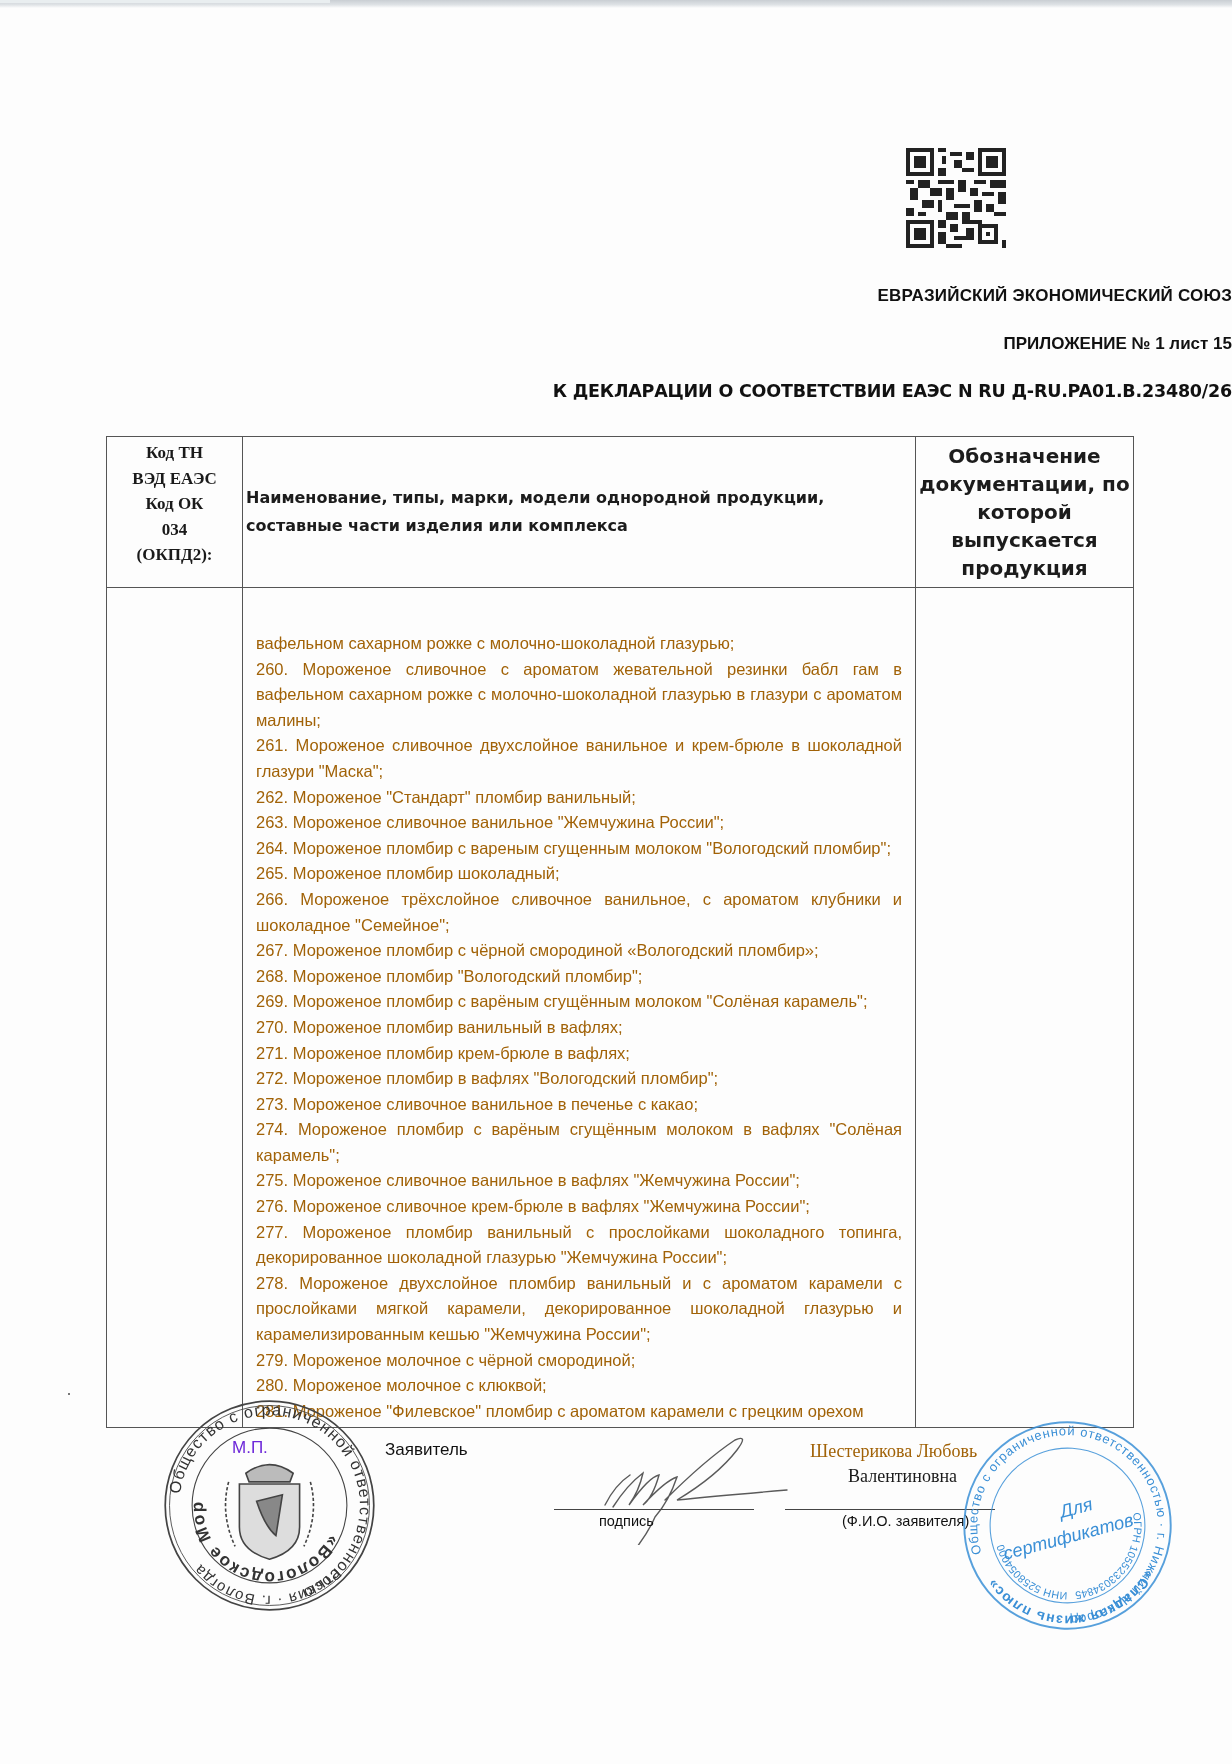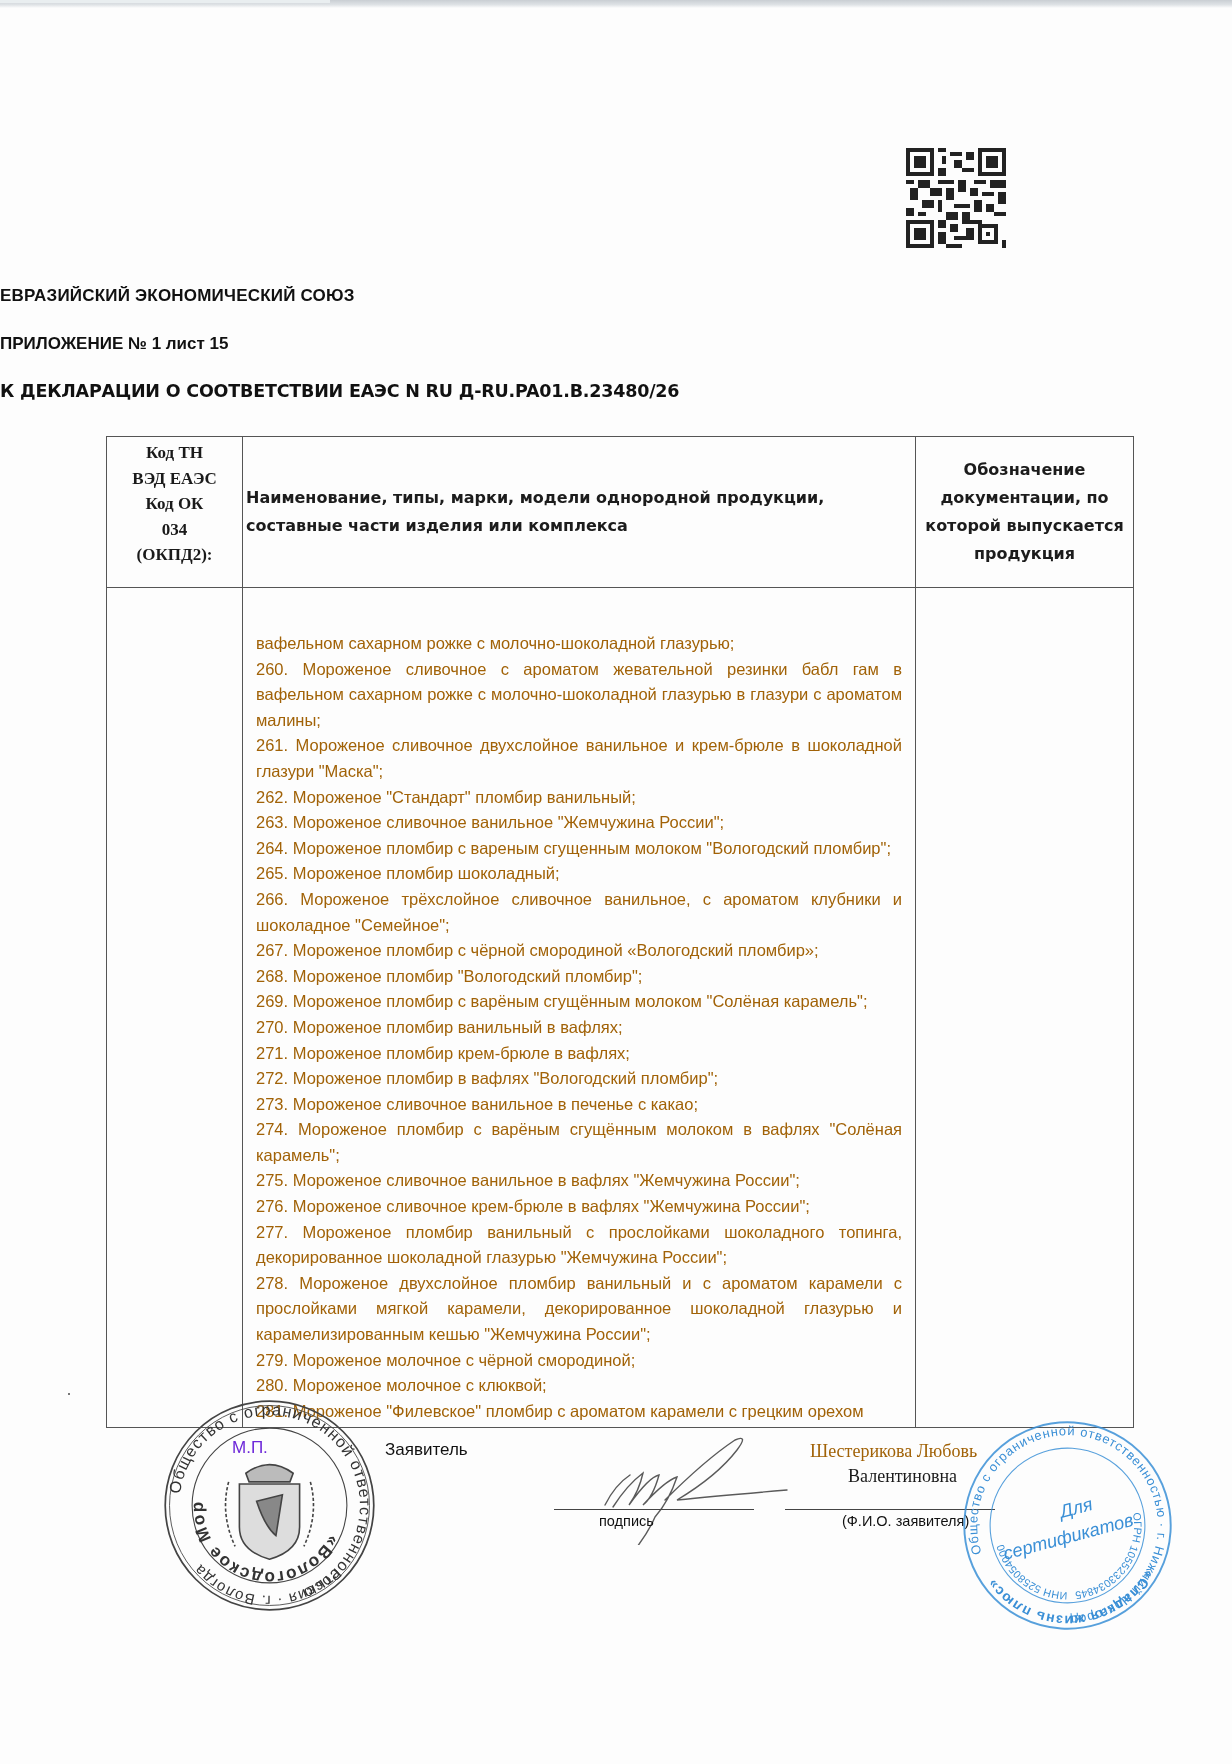--- a/index.html
+++ b/index.html
@@ -10,21 +10,21 @@
   }
   .scan-edge {
     position: absolute; left: 0; top: 0; width: 1232px; height: 8px;
     background: linear-gradient(to bottom, #c9ced3 0, #dfe3e6 60%, rgba(253,253,253,0) 100%);
   }
   .scan-edge-left { position: absolute; left: 0; top: 0; width: 330px; height: 3px; background: #e9eef0; }
 
   .qr { position: absolute; left: 906px; top: 148px; width: 100px; height: 100px; }
 
   .heading {
-    position: absolute; left: 0; width: 1232px; text-align: left;
+    position: absolute; left: 0; width: 1232px; text-align: right;
     font-family: "Liberation Sans", sans-serif; font-weight: bold; color: #111;
   }
   .h1 { top: 286px; font-size: 17px; letter-spacing: 0.2px; }
   .h2 { top: 334px; font-size: 17px; }
   .h3 { top: 381px; font-size: 17.5px; font-family: "DejaVu Sans", sans-serif; font-weight: bold; letter-spacing: -0.2px; }
 
   table.decl {
     position: absolute; left: 106px; top: 436px; width: 1027px;
     border-collapse: collapse; table-layout: fixed;
   }
@@ -37,21 +37,21 @@
     font-weight: bold; font-size: 17px; line-height: 25.5px; padding-top: 0;
   }
   .th-code div { margin: 0; }
   .th-name {
     text-align: left; vertical-align: middle !important;
     font-family: "DejaVu Sans", sans-serif; font-weight: bold; font-size: 16px; line-height: 28px;
     color: #1c1c1c;
   }
   .th-doc {
     text-align: center; vertical-align: middle !important;
-    font-family: "DejaVu Sans", sans-serif; font-weight: bold; font-size: 16px; line-height: 28px;
+    font-family: "DejaVu Sans", sans-serif; font-weight: bold; font-size: 20px; line-height: 28px;
     color: #1c1c1c;
   }
   .body-cell { height: 812px; }
   .items {
     padding: 0 10px 0 10px; font-size: 16.5px; line-height: 25.6px; text-align: justify;
     font-family: Liberation Sans, sans-serif; color: #a16207; margin-top: 40px;
   }
   .items p { margin: 0; }
 
   .stamp-left { position: absolute; left: 162px; top: 1398px; width: 215px; height: 215px; }

